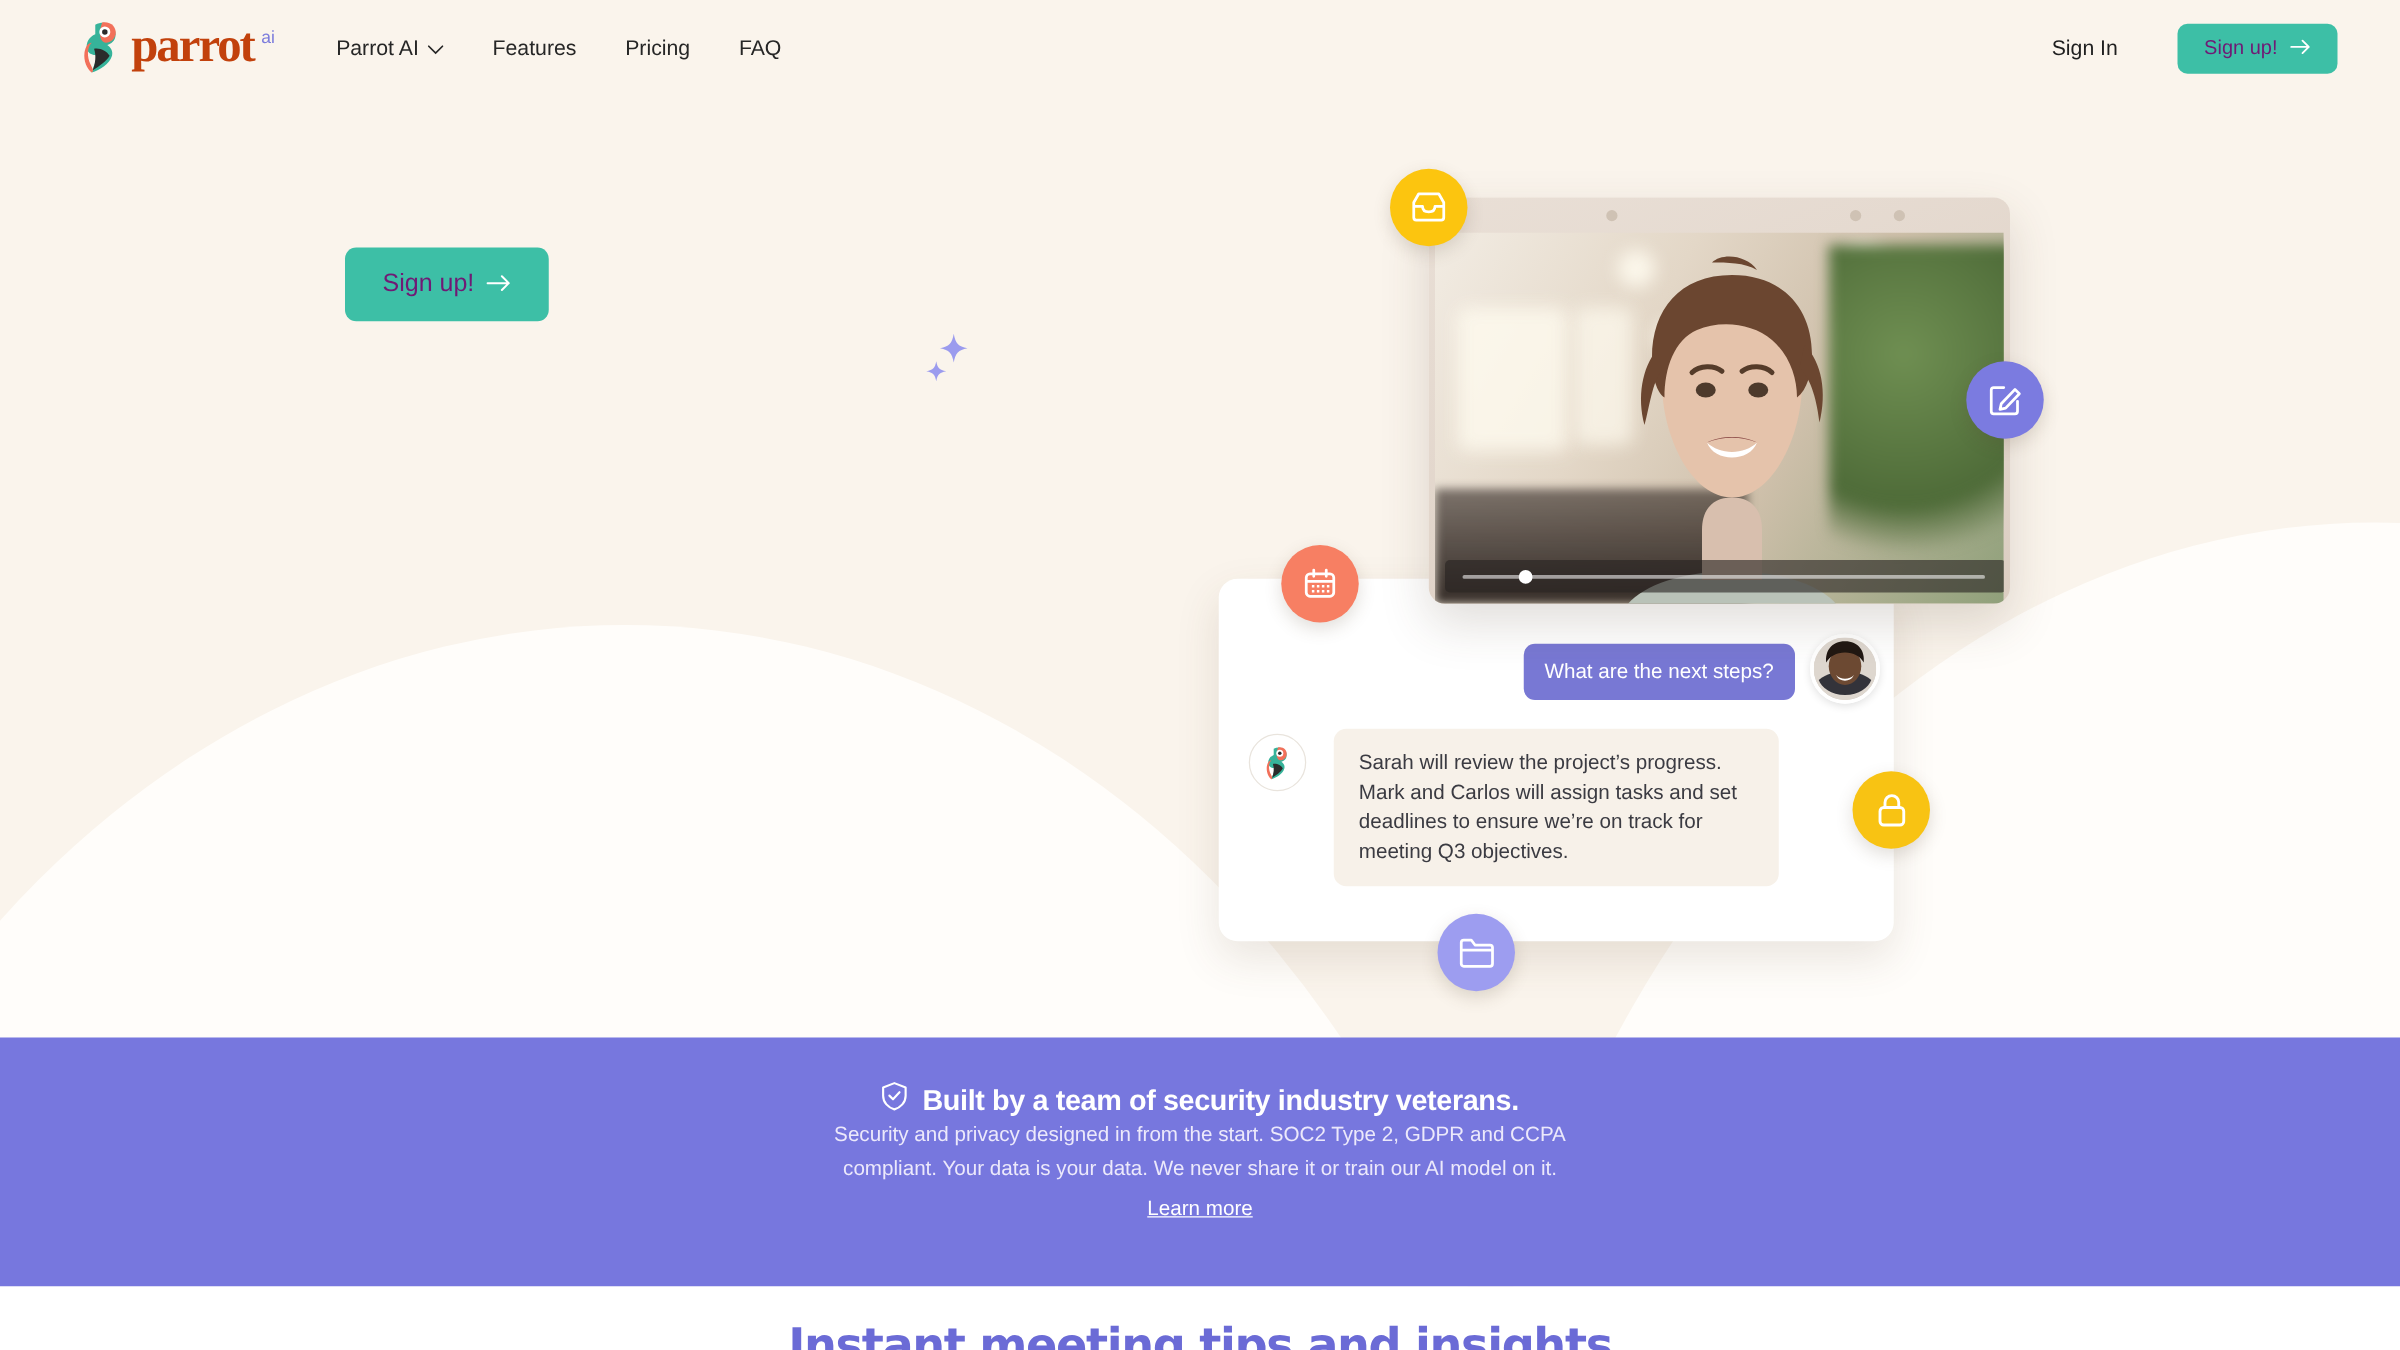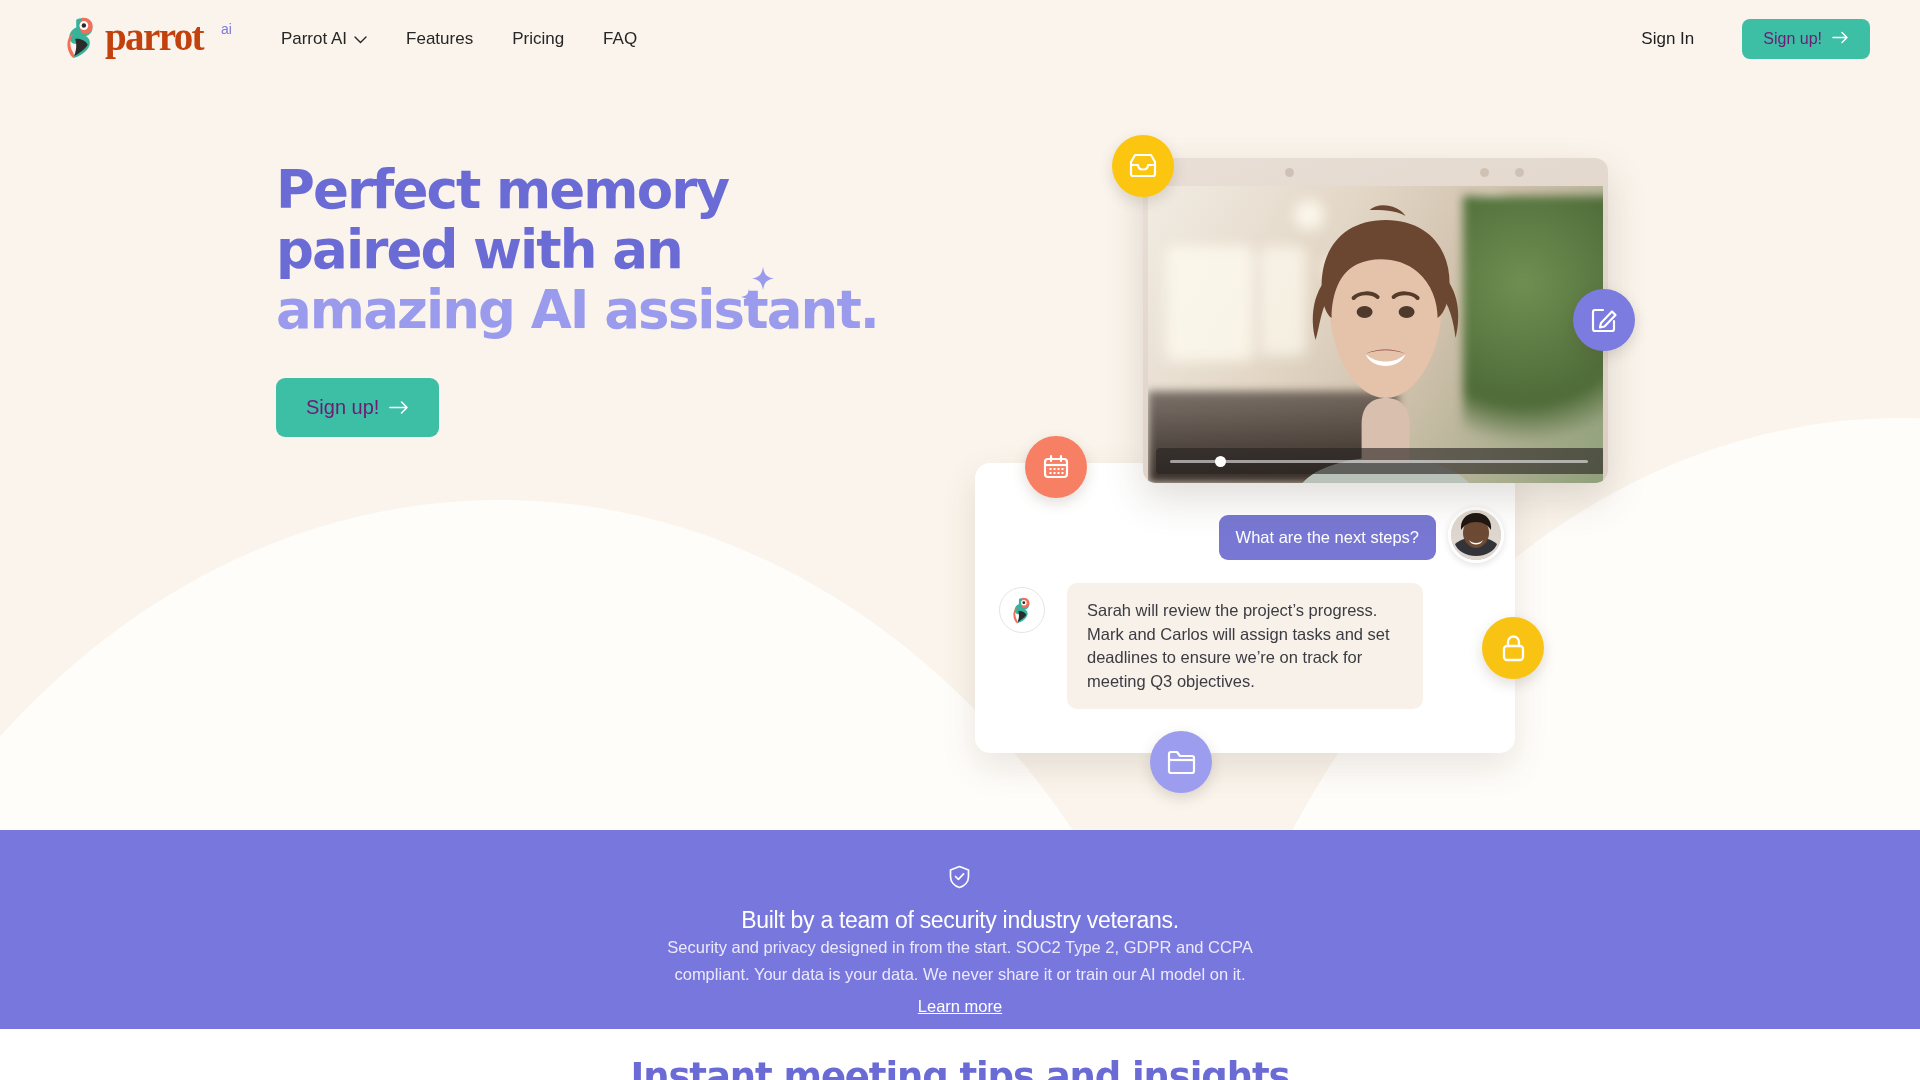--- a/index.html
+++ b/index.html
@@ -28,21 +28,21 @@
   }
   .logo-wrap { display: flex; align-items: flex-start; margin-left: 62px; }
   .logo-bird { width: 38px; height: 44px; }
   .logo-text {
     font-family: Liberation Serif, serif;
     font-size: 39px; font-weight: 700; color: #c2410c;
     letter-spacing: -1.6px; line-height: 44px; margin-left: 5px;
   }
   .logo-sup {
     font-size: 14px; font-weight: 400; color: #7b7bdc;
-    margin-left: 18px; margin-top: 4px; line-height: 20px;
+    margin-left: 6px; margin-top: 4px; line-height: 20px;
   }
   .nav { display: flex; align-items: center; gap: 39px; margin-left: 49px; }
   .nav-item {
     font-size: 17px; color: #262626; display: flex; align-items: center; gap: 7px;
     cursor: pointer; white-space: nowrap;
   }
   .chev { display: inline-block; }
   .header-right {
     margin-left: auto; margin-right: 50px;
     display: flex; align-items: center; gap: 48px;
@@ -143,21 +143,21 @@
   .fab-folder { left: 1150px; top: 731px;  width: 62px; height: 62px; background: #9d9df0; }
 
   
   .banner {
     position: absolute; left: 0; top: 830px; width: 1920px; height: 199px;
     background: #7777de; z-index: 35;
     display: flex; flex-direction: column; align-items: center;
   }
   .banner-title {
     margin-top: 35px; display: flex; align-items: center; gap: 12px;
-    font-size: 23px; font-weight: 400; color: #fff; letter-spacing: -.3px; flex-direction: column;
+    font-size: 23px; font-weight: 700; color: #fff; letter-spacing: -.3px;
   }
   .banner-body {
     width: 600px; text-align: center;
     font-size: 16.5px; line-height: 27px; color: #ece9fb;
   }
   .banner-link {
     margin-top: 9px; font-size: 16.5px; color: #ffffff;
     text-decoration: underline; cursor: pointer;
   }
 
@@ -216,25 +216,20 @@
         <span class="arrow-ico">
           <svg width="17" height="13" viewBox="0 0 17 13">
               <path d="M1 6.5 H15 M10 1.5 L15 6.5 L10 11.5" fill="none" stroke="#ffffff" stroke-width="1.5" stroke-linecap="round" stroke-linejoin="round"></path>
             </svg>
         </span>
       </button>
     </div>
   </div>
 
   <div class="hero-left">
-    <h1 class="headline">
-      <div>Perfect memory</div>
-      <div>paired with an</div>
-      <div class="dim">amazing AI assistant.</div>
-    </h1>
     <button class="btn-teal btn-hero">
       <span>Sign up!</span>
       <span class="arrow-ico">
         <svg width="20" height="15" viewBox="0 0 20 15">
             <path d="M1 7.5 H18 M12.5 2 L18 7.5 L12.5 13" fill="none" stroke="#ffffff" stroke-width="1.6" stroke-linecap="round" stroke-linejoin="round"></path>
           </svg>
       </span>
     </button>
   </div>
 

